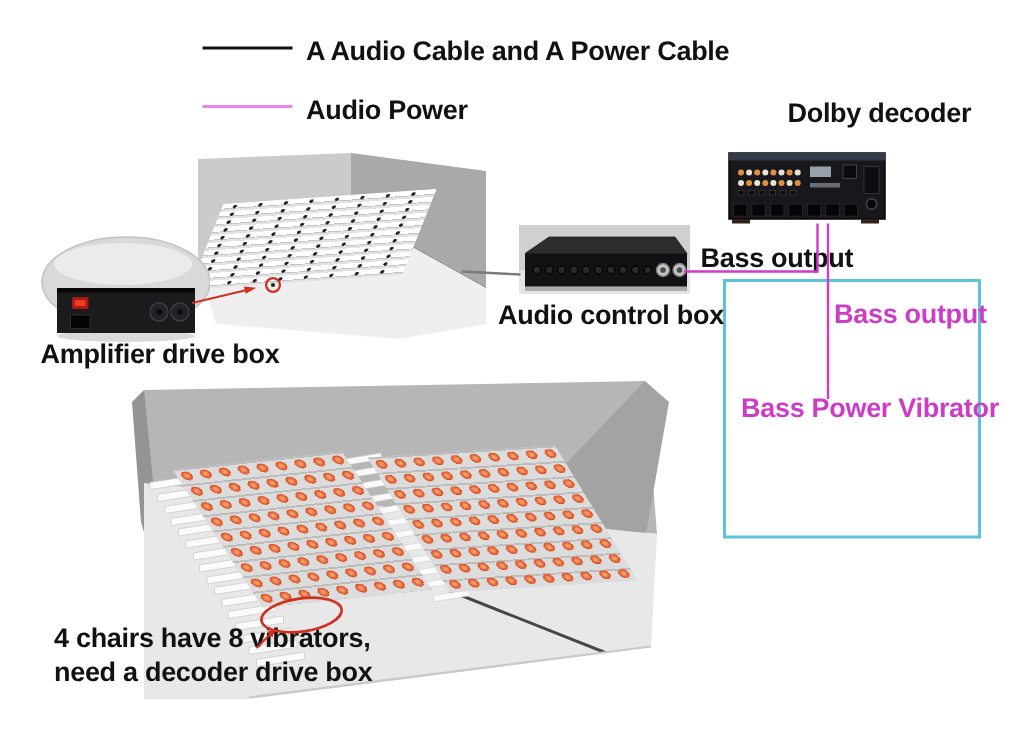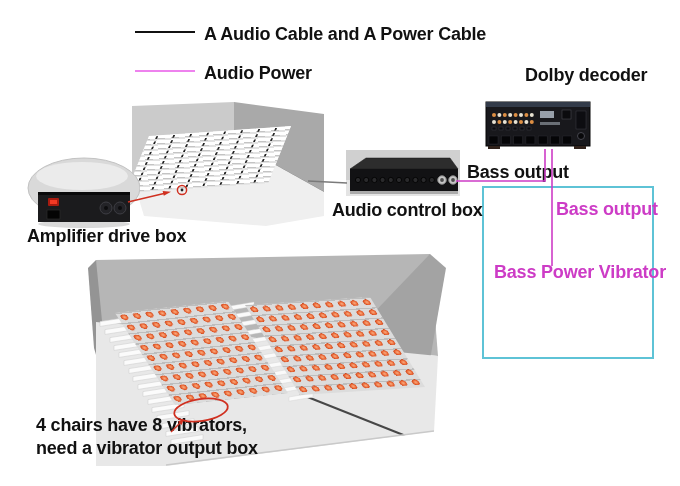--- a/index.html
+++ b/index.html
@@ -193,21 +193,21 @@
   <span class="legend-line violet" style="left:135px;top:70px;"></span>
   <div class="lbl" style="left:204px;top:63px;">Audio Power</div>
 
   <div class="lbl" style="left:525px;top:65px;">Dolby decoder</div>
   <div class="lbl" style="left:467px;top:162px;">Bass output</div>
   <div class="lbl" style="left:332px;top:200px;">Audio control box</div>
   <div class="lbl" style="left:27px;top:226px;">Amplifier drive box</div>
   <div class="lbl magenta" style="left:556px;top:199px;">Bass output</div>
   <div class="lbl magenta" style="left:494px;top:262px;">Bass Power Vibrator</div>
   <div class="lbl" style="left:36px;top:415px;">4 chairs have 8 vibrators,</div>
-  <div class="lbl" style="left:36px;top:438px;">need a vibrator output box</div>
+  <div class="lbl" style="left:36px;top:438px;">need a decoder drive box</div>
 
   <svg class="abs" style="left:0;top:0;pointer-events:none;" width="680" height="486">
 
     <line x1="308" y1="181" x2="347" y2="183" stroke="#7a7a7a" stroke-width="1.6"></line>
 
     <polyline points="456,181 545,181 545,149" fill="none" stroke="#cd3cc6" stroke-width="1.6"></polyline>
     <line x1="552" y1="149" x2="552" y2="266" stroke="#cd3cc6" stroke-width="1.6"></line>
 
     <line x1="128" y1="202" x2="166" y2="193" stroke="#d03020" stroke-width="1.4"></line>
     <polygon points="171,191.8 163.8,195.8 162.6,191" fill="#d03020"></polygon>

